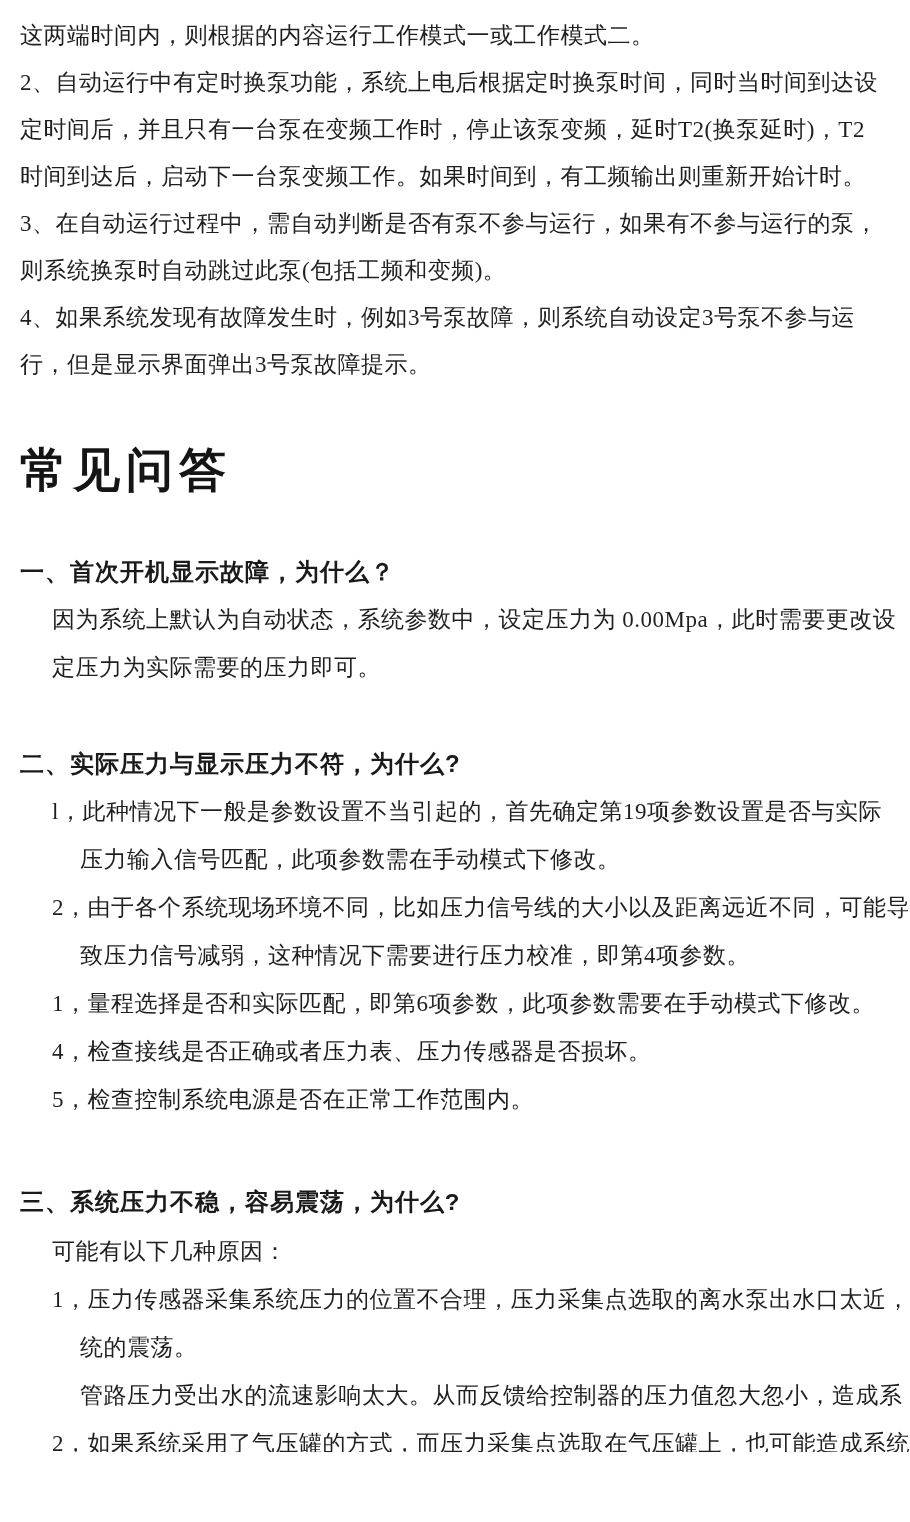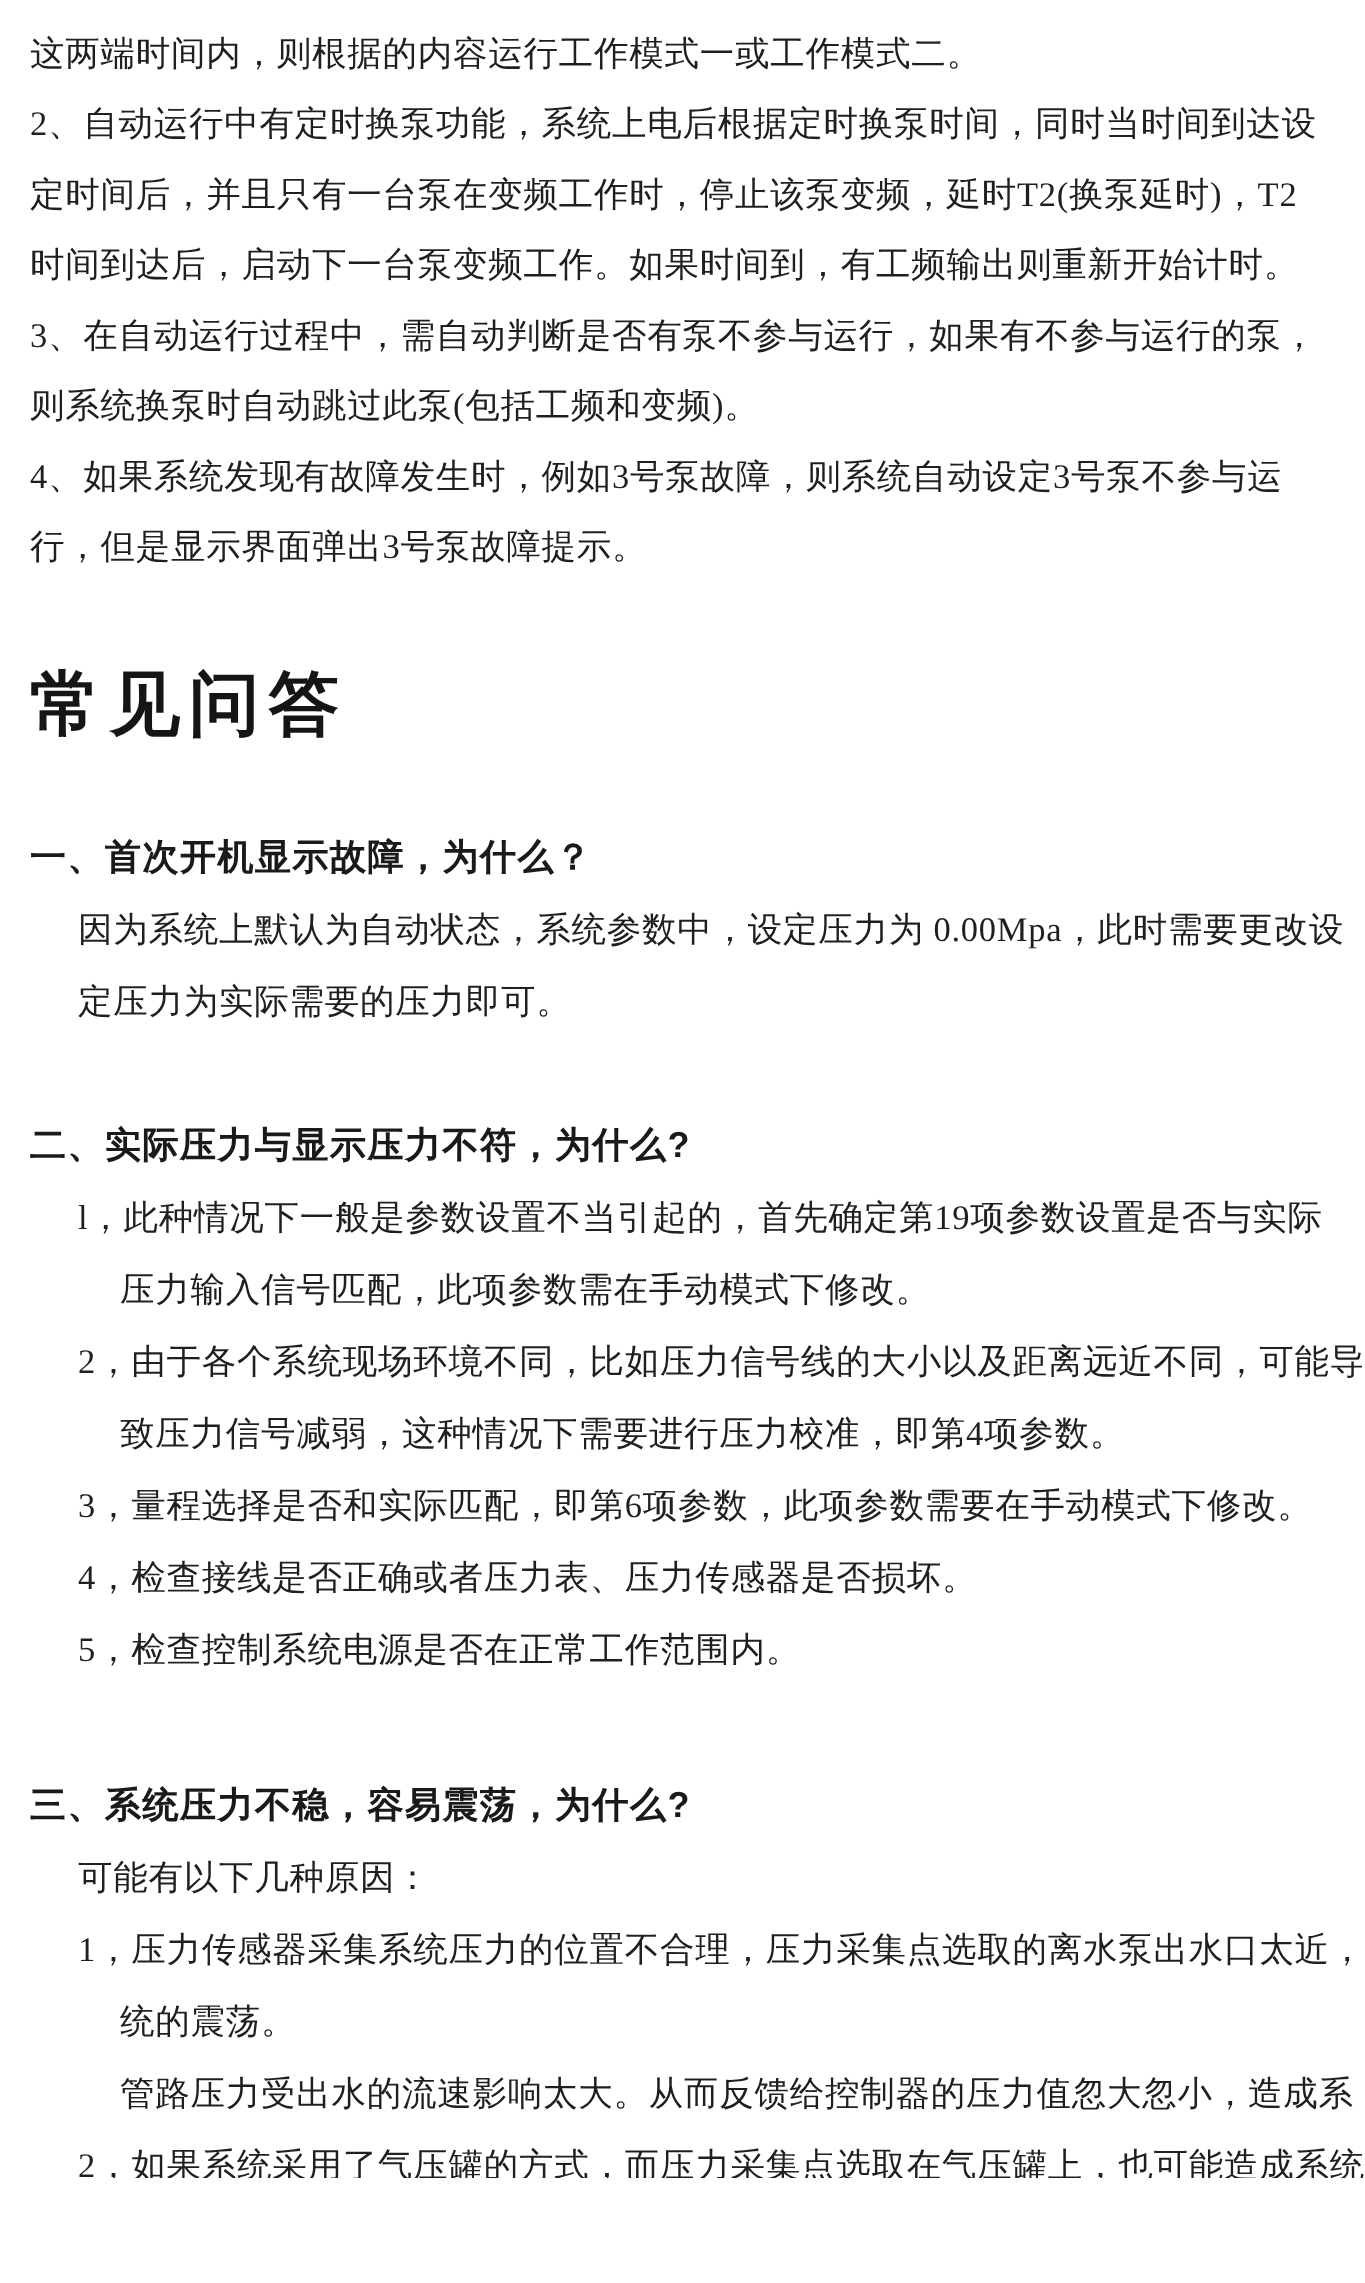--- a/index.html
+++ b/index.html
@@ -37,21 +37,21 @@
   .faq-question {
     margin-top: 56px;
     font-size: 24px;
     line-height: 32px;
     font-weight: bold;
     color: #1a1a1a;
     letter-spacing: 1px;
     font-family: "Liberation Sans", "DejaVu Sans", sans-serif;
     white-space: nowrap;
   }
-  .faq-question.q3 { margin-top: 64px; }
+  .faq-question.q3 { margin-top: 64px; font-family: Liberation Mono, monospace; }
   .answer-block { margin-top: 8px; }
   .answer-line {
     font-size: 23px;
     line-height: 48px;
     white-space: nowrap;
     letter-spacing: 0.5px;
     margin-left: 32px;
   }
   .indent { padding-left: 28px; }
 </style>
@@ -78,21 +78,21 @@
     <p class="answer-line">因为系统上默认为自动状态，系统参数中，设定压力为 0.00Mpa，此时需要更改设</p>
     <p class="answer-line">定压力为实际需要的压力即可。</p>
   </div>
 
   <p class="faq-question">二、实际压力与显示压力不符，为什么?</p>
   <div class="answer-block">
     <p class="answer-line">l，此种情况下一般是参数设置不当引起的，首先确定第19项参数设置是否与实际</p>
     <p class="answer-line indent">压力输入信号匹配，此项参数需在手动模式下修改。</p>
     <p class="answer-line">2，由于各个系统现场环境不同，比如压力信号线的大小以及距离远近不同，可能导</p>
     <p class="answer-line indent">致压力信号减弱，这种情况下需要进行压力校准，即第4项参数。</p>
-    <p class="answer-line">3，量程选择是否和实际匹配，即第6项参数，此项参数需要在手动模式下修改。</p>
+    <p class="answer-line">1，量程选择是否和实际匹配，即第6项参数，此项参数需要在手动模式下修改。</p>
     <p class="answer-line">4，检查接线是否正确或者压力表、压力传感器是否损坏。</p>
     <p class="answer-line">5，检查控制系统电源是否在正常工作范围内。</p>
   </div>
 
   <p class="faq-question q3">三、系统压力不稳，容易震荡，为什么?</p>
   <div class="answer-block">
     <p class="answer-line">可能有以下几种原因：</p>
     <p class="answer-line">1，压力传感器采集系统压力的位置不合理，压力采集点选取的离水泵出水口太近，</p>
     <p class="answer-line indent">统的震荡。</p>
     <p class="answer-line indent">管路压力受出水的流速影响太大。从而反馈给控制器的压力值忽大忽小，造成系</p>

